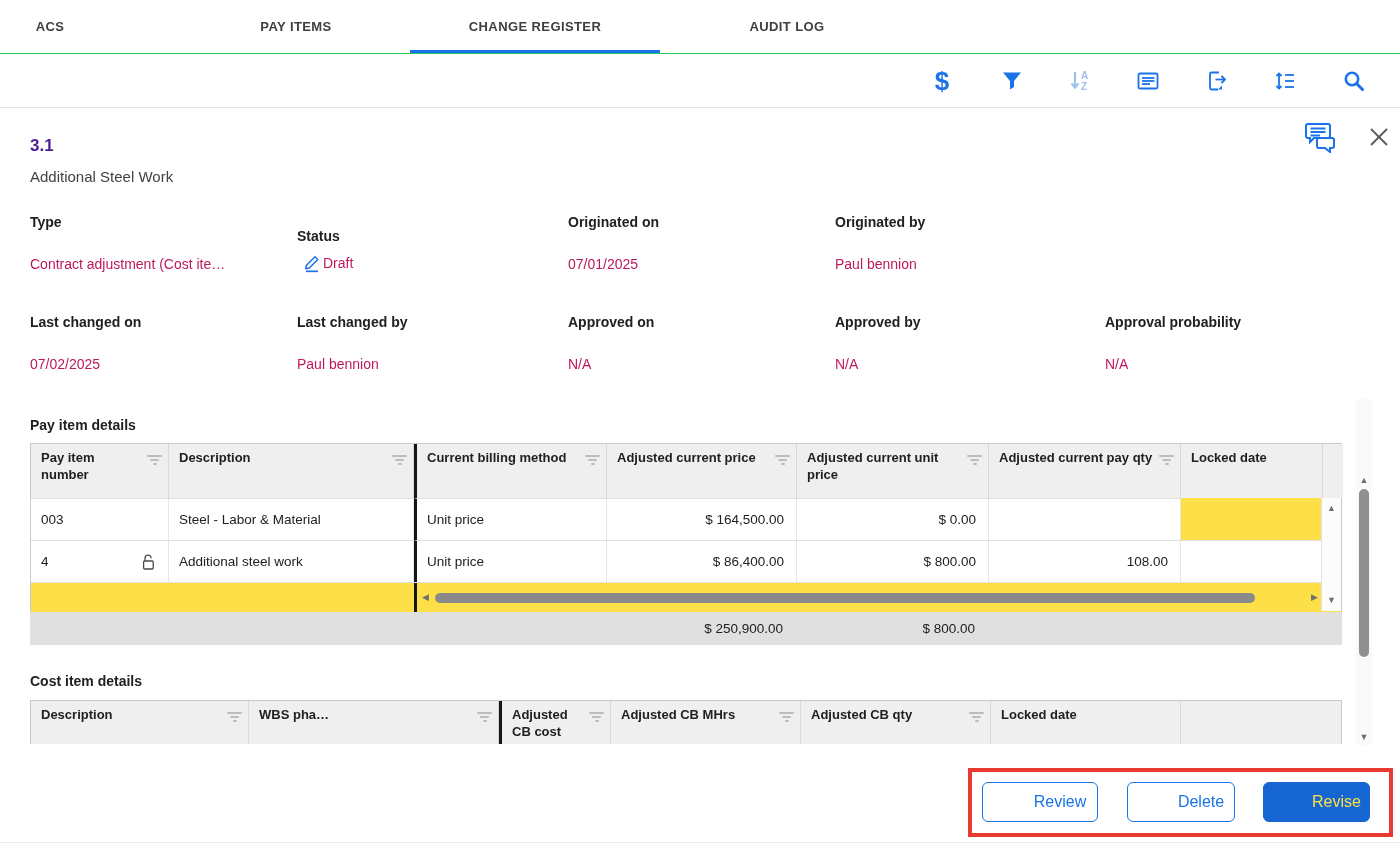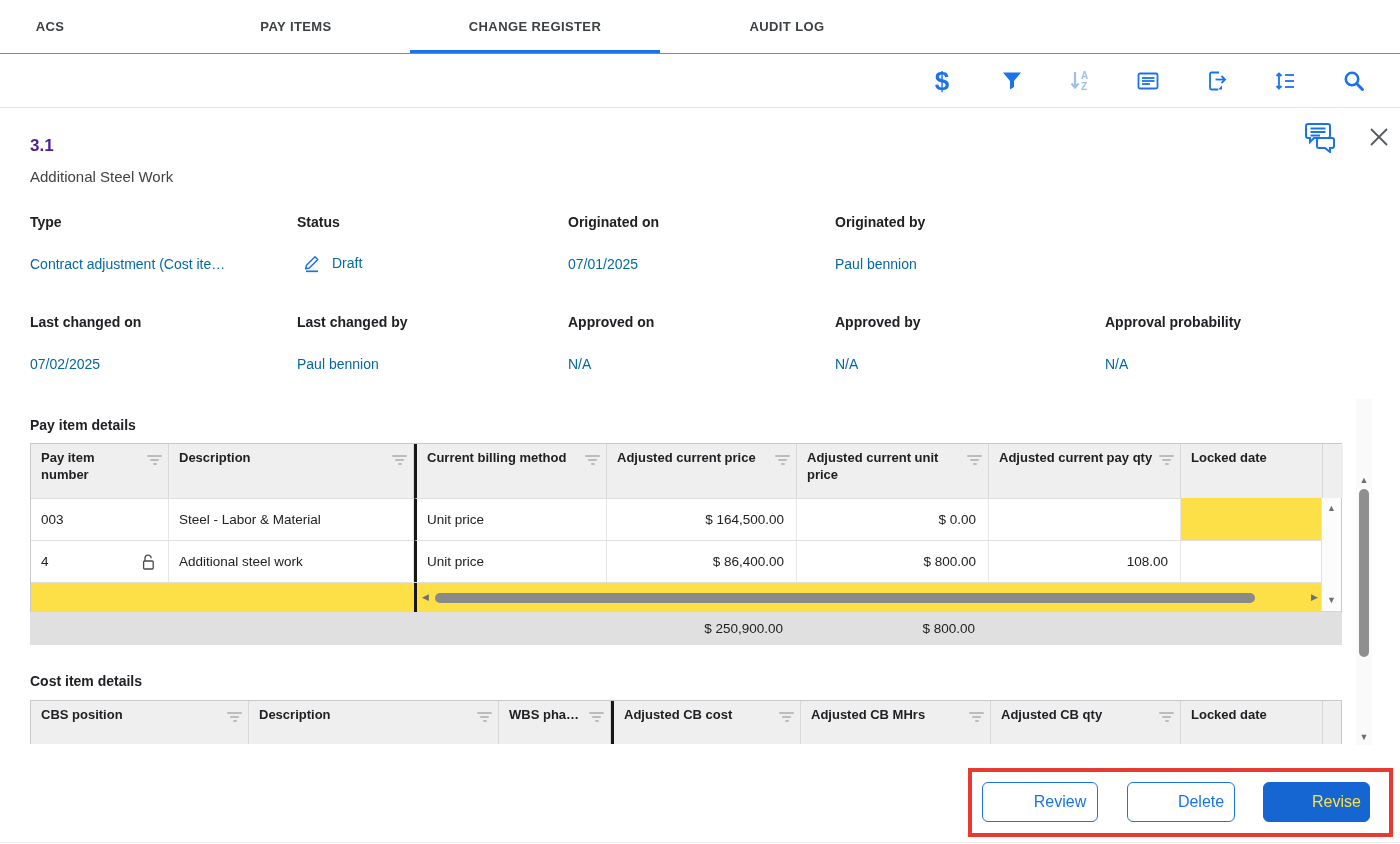--- a/index.html
+++ b/index.html
@@ -18,22 +18,22 @@
   .tico{position:absolute;top:8px;width:38px;height:38px;display:flex;align-items:center;justify-content:center;cursor:pointer;}
   .dollar{font-size:26px;font-weight:700;color:#1a73e8;line-height:1;}
 
   
   .panel-num{position:absolute;left:30px;top:136px;font-size:17px;font-weight:700;color:#4c1d95;}
   .panel-name{position:absolute;left:30px;top:168px;font-size:15px;color:#3f4346;}
   .hicon{position:absolute;display:flex;align-items:center;justify-content:center;cursor:pointer;}
 
   
   .flabel{position:absolute;font-size:14px;font-weight:700;color:#202124;white-space:nowrap;}
-  .fvalue{position:absolute;font-size:14px;color:#0369a1;white-space:nowrap;}
-  .status-val{display:flex;align-items:center;gap:9px;}
+  .fvalue{position:absolute;font-size:14px;color:#be185d;white-space:nowrap;}
+  .status-val{display:flex;align-items:center;}
 
   
   .sec-title{position:absolute;left:30px;font-size:14px;font-weight:700;color:#202124;}
 
   
   .ptable{position:absolute;left:30px;top:443px;width:1312px;border:1px solid #c9c9c9;background:#fde047;box-sizing:border-box;}
   .prow{display:grid;grid-template-columns:138px 245px 193px 190px 192px 192px 142px 20px;}
   .crow{display:grid;grid-template-columns:218px 250px 112px 190px 190px 190px 142px 20px;}
   .hcell{background:#efefef;font-size:13px;font-weight:700;line-height:1.3;padding:6px 6px 6px 10px;
          border-right:1px solid #d8d8d8;min-height:54px;box-sizing:border-box;
@@ -161,21 +161,21 @@
   <div class="hicon" style="left:1364px;top:122px;width:30px;height:30px;">
     <svg width="22" height="22" viewBox="0 0 22 22">
       <line x1="3" y1="3" x2="19" y2="19" stroke="#55595e" stroke-width="1.8"></line>
       <line x1="19" y1="3" x2="3" y2="19" stroke="#55595e" stroke-width="1.8"></line>
     </svg>
   </div>
 
   <div class="flabel" style="left:30px;top:214px">Type</div>
   <div class="fvalue" style="left:30px;top:256px">Contract adjustment (Cost ite…</div>
 
-  <div class="flabel" style="left:297px;top:214px">Status</div>
+  <div class="flabel" style="left:297px;top:228px">Status</div>
   <div class="fvalue status-val" style="left:303px;top:252px">
     <span style="display:inline-flex;cursor:pointer;">
       <svg width="20" height="21" viewBox="0 0 20 21">
         <path d="M3.5 13.2 12 4.7l2.8 2.8-8.5 8.5-3.6.8z" fill="none" stroke="#1a73e8" stroke-width="1.5" stroke-linejoin="round"></path>
         <line x1="3" y1="19.3" x2="15" y2="19.3" stroke="#1a73e8" stroke-width="1.7"></line>
       </svg>
     </span>
     <span>Draft</span>
   </div>
 
@@ -333,28 +333,20 @@
     <div></div>
       <div></div>
       <div></div>
   </div>
 
   <div class="sec-title" style="top:673px">Cost item details</div>
 
   <div class="ctable">
     <div class="crow">
       <div class="hcell">
-        <span>CBS position</span>
-        <span class="flt">
-            <i></i>
-            <i></i>
-            <i></i>
-          </span>
-      </div>
-      <div class="hcell">
         <span>Description</span>
         <span class="flt">
             <i></i>
             <i></i>
             <i></i>
           </span>
       </div>
       <div class="hcell">
         <span>WBS pha…</span>
         <span class="flt">

